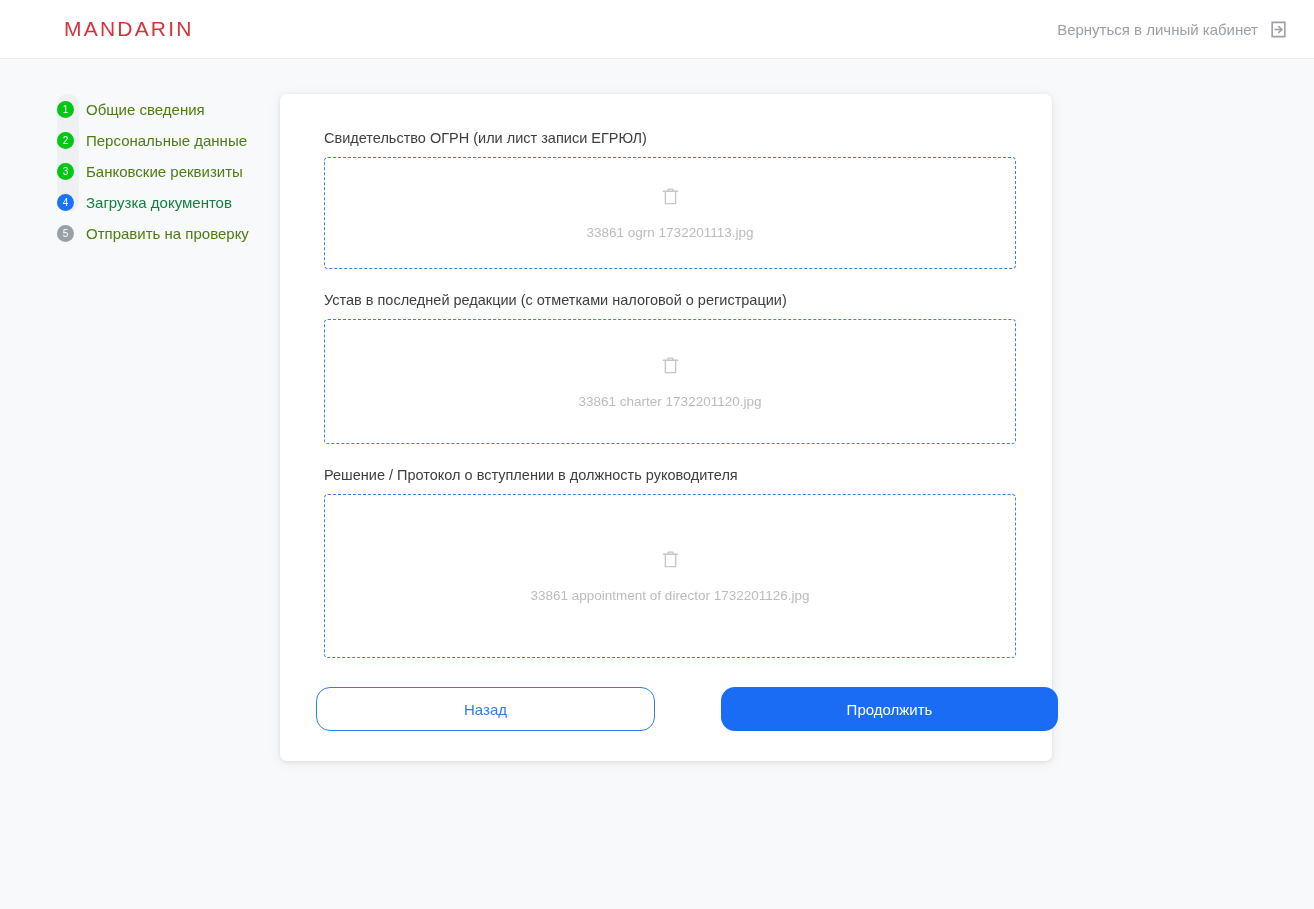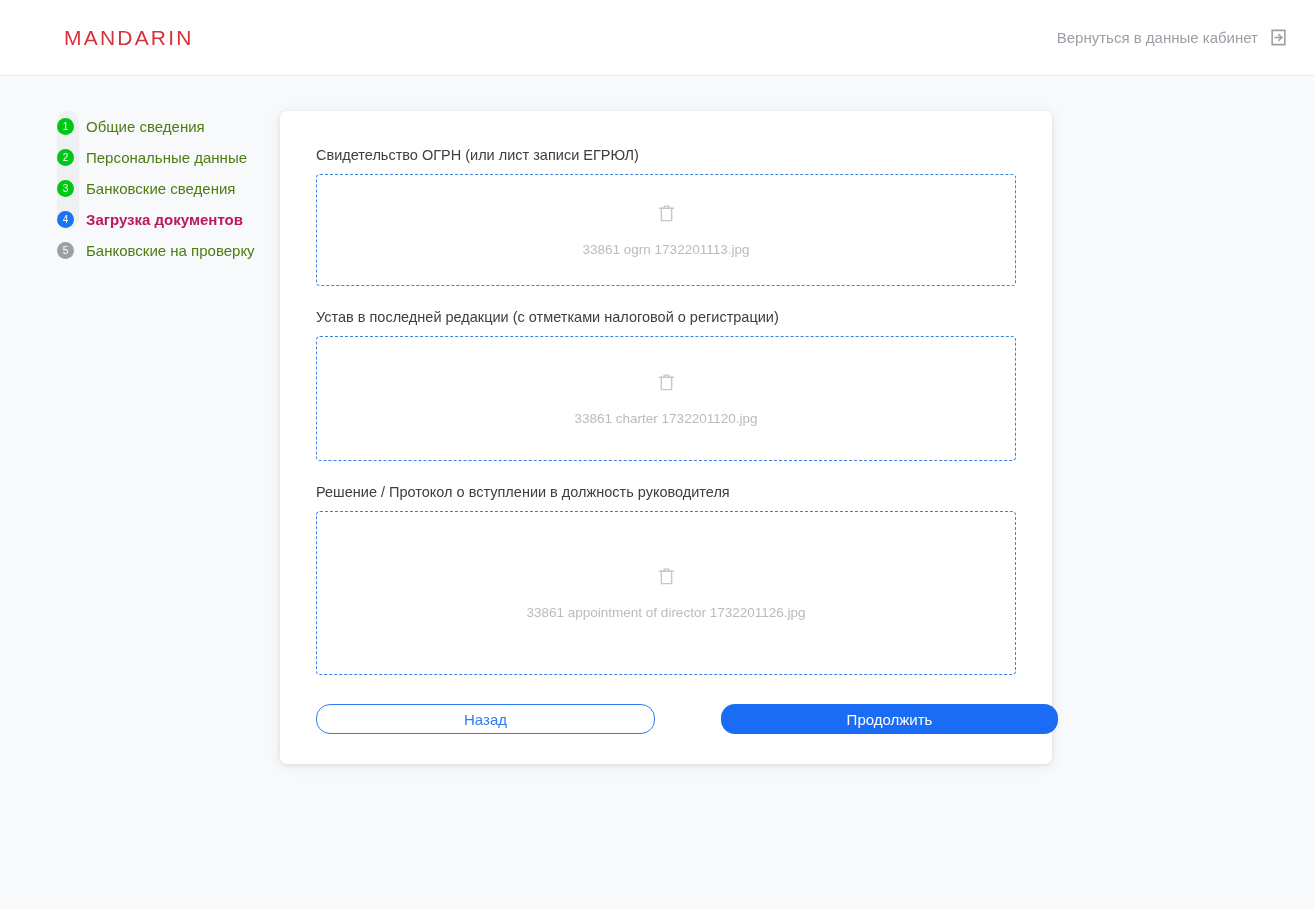--- a/index.html
+++ b/index.html
@@ -13,21 +13,21 @@
 
   body {
     background: #f7f9fb;
     font-family: "Liberation Sans", "DejaVu Sans", sans-serif;
     color: #3c4043;
     -webkit-font-smoothing: antialiased;
   }
 
   
   .header {
-    height: 76px;
+    height: 59px;
     background: #ffffff;
     border-bottom: 1px solid #e8eaed;
     display: flex;
     align-items: center;
     justify-content: space-between;
     padding: 0 26px 0 64px;
   }
 
   .logo {
     font-size: 21px;
@@ -94,33 +94,33 @@
   }
   .step-badge.done   { background: #00c614; }
   .step-badge.active { background: #1a73f0; }
   .step-badge.todo   { background: #9aa0a6; }
 
   .step-label {
     font-size: 15px;
     color: #4d7c0f;
     white-space: nowrap;
   }
-  .step.is-active .step-label { color: #be185d; font-weight: bold; }
+  .step.is-active .step-label { color: #15803d; }
 
   
   .card {
     width: 772px;
     margin-left: 27px;
     background: #ffffff;
     border-radius: 7px;
     box-shadow: 0 1px 4px rgba(60,64,67,.11), 0 2px 14px rgba(60,64,67,.07);
     padding: 36px 36px 30px 36px;
   }
 
-  .field { margin-bottom: 23px; }
+  .field { margin-bottom: 23px; margin-left: 8px; }
 
   .field-label {
     font-size: 14.5px;
     color: #3c4043;
     margin-bottom: 11px;
     display: block;
   }
 
   .dropzone {
     border: 1.4px dashed #3f7fe8;
@@ -146,21 +146,21 @@
     white-space: nowrap;
   }
 
   
   .actions {
     display: flex;
     gap: 26px;
     margin-top: 29px;
   }
   .btn {
-    height: 30px;
+    height: 44px;
     border-radius: 14px;
     font-size: 15px;
     font-family: inherit;
     display: flex;
     align-items: center;
     justify-content: center;
     cursor: pointer;
     border: 1px solid transparent;
     white-space: nowrap;
   }
@@ -177,21 +177,21 @@
     margin-left: 40px;
   }
 </style>
 </head>
 <body>
 
 <div class="header">
   <div class="logo">MANDARIN</div>
 
   <div class="back-link">
-    <span>Вернуться в данные кабинет</span>
+    <span>Вернуться в личный кабинет</span>
     <span class="exit-icon">
       <svg width="19" height="19" viewBox="0 0 24 24" fill="none" stroke="#9aa0a6" stroke-width="2" stroke-linecap="square" stroke-linejoin="miter">
         <path d="M4 3 L4 21 L20 21 L20 3 L4 3"></path>
         <path d="M8 12 L16 12"></path>
         <path d="M12.5 8.5 L16 12 L12.5 15.5"></path>
       </svg>
     </span>
   </div>
 </div>
 
@@ -205,31 +205,31 @@
       <span class="step-label">Общие сведения</span>
     </div>
 
     <div class="step">
       <span class="step-badge done">2</span>
       <span class="step-label">Персональные данные</span>
     </div>
 
     <div class="step">
       <span class="step-badge done">3</span>
-      <span class="step-label">Банковские сведения</span>
+      <span class="step-label">Банковские реквизиты</span>
     </div>
 
     <div class="step is-active">
       <span class="step-badge active">4</span>
       <span class="step-label">Загрузка документов</span>
     </div>
 
     <div class="step">
       <span class="step-badge todo">5</span>
-      <span class="step-label">Банковские на проверку</span>
+      <span class="step-label">Отправить на проверку</span>
     </div>
   </nav>
 
   <main class="card">
 
     <div class="field">
       <label class="field-label">Свидетельство ОГРН (или лист записи ЕГРЮЛ)</label>
       <div class="dropzone h128">
         <span class="trash-icon">
           <svg width="19" height="21" viewBox="0 0 20 22" fill="none" stroke="#c4c8cc" stroke-width="1.5" stroke-linecap="round" stroke-linejoin="round">

